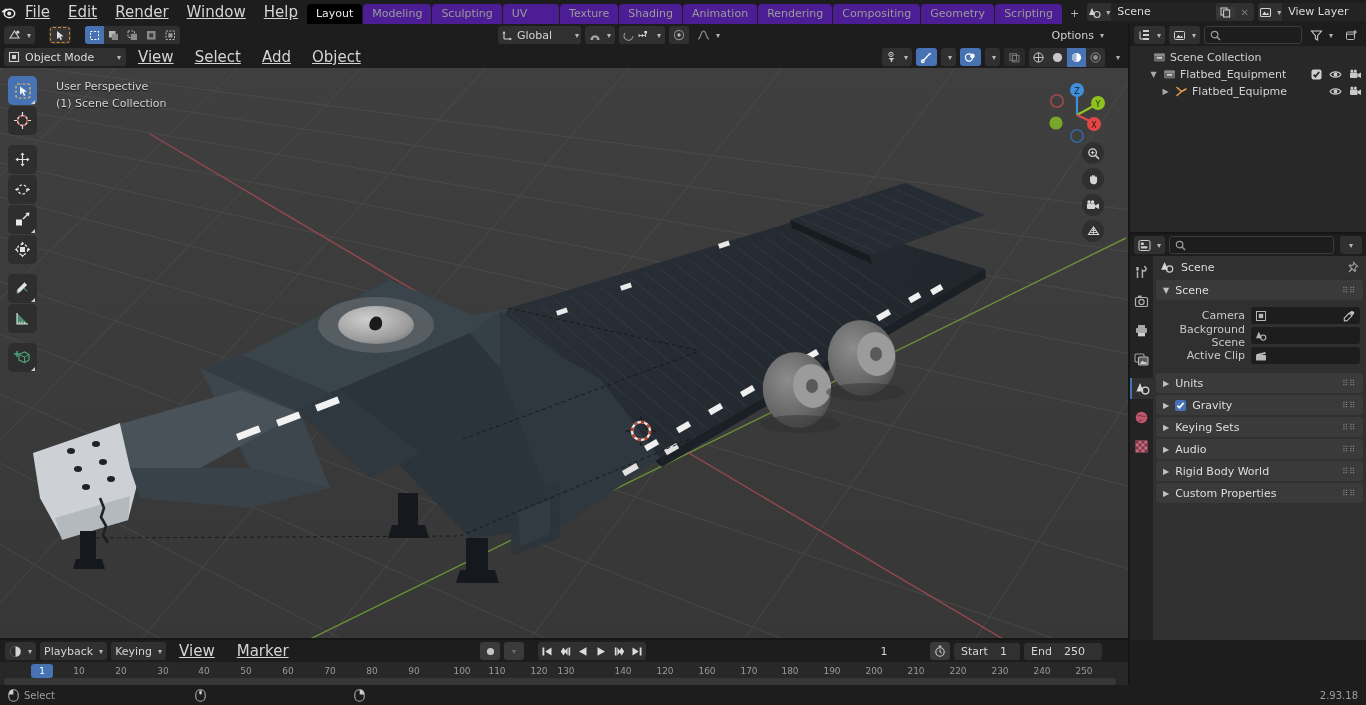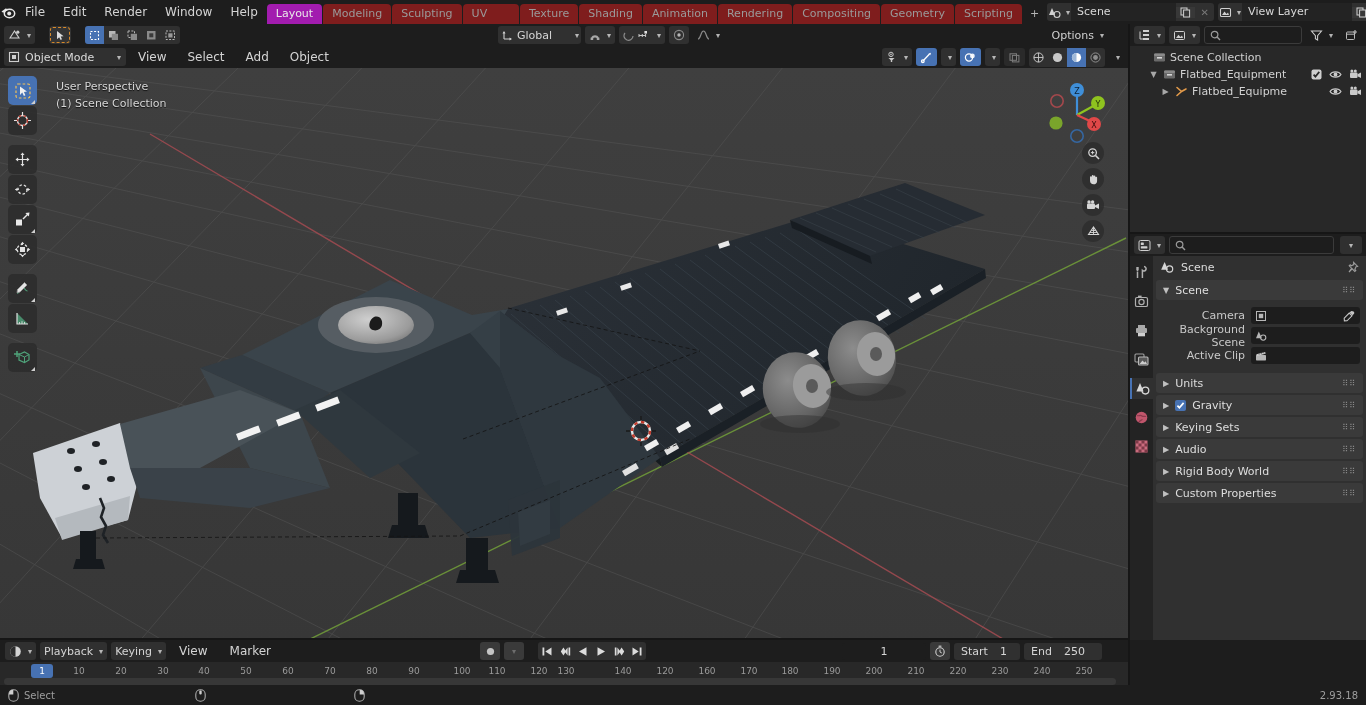--- a/index.html
+++ b/index.html
@@ -18,29 +18,29 @@
           display:flex; align-items:center; justify-content:center; }
   .chev { font-size: 8px; opacity: .75; margin-left: 3px; }
 
   
   #topbar {
     position: absolute; left: 0; top: 0; width: 1366px; height: 24px;
     background: #1d1d1d; display: flex; align-items: center;
   }
   #blender-logo { width: 26px; display:flex; align-items:center; justify-content:center; }
   .menu-item {
-    padding: 0 9px; height: 18px; line-height: 18px; font-size: 12px;
-    color: #d4d4d4; border-radius: 3px;
+    padding: 0 9px; height: 18px; line-height: 18px; font-size: 15px;
+    color: #d4d4d4; border-radius: 3px; text-decoration: underline;
   }
   .wstab {
     padding: 0 9px; height: 20px; line-height: 20px; font-size: 11px;
-    color: #9a9a9a; background: #7f1d1d; border-radius: 4px 4px 0 0;
+    color: #9a9a9a; background: #4c1d95; border-radius: 4px 4px 0 0;
     margin-right: 1px;
   }
-  .wstab.active { background: #a21caf; color: #e9e9e9; }
+  .wstab.active { background: #000000; color: #e9e9e9; }
   #topbar-right { margin-left: auto; display: flex; align-items: center; gap: 4px; padding-right: 4px; }
   .idblock {
     display: flex; align-items: center; height: 18px; background: #303030;
     border-radius: 3px; overflow: hidden;
   }
   .idblock .ic { width: 24px; display: flex; align-items: center; justify-content: center; gap:2px; }
   .idblock .nm { background: #232323; height: 18px; line-height: 18px; padding: 0 6px;
                  color: #d8d8d8; font-size: 11px; }
   .idblock .sq { width: 19px; display:flex; align-items:center; justify-content:center; }
 

